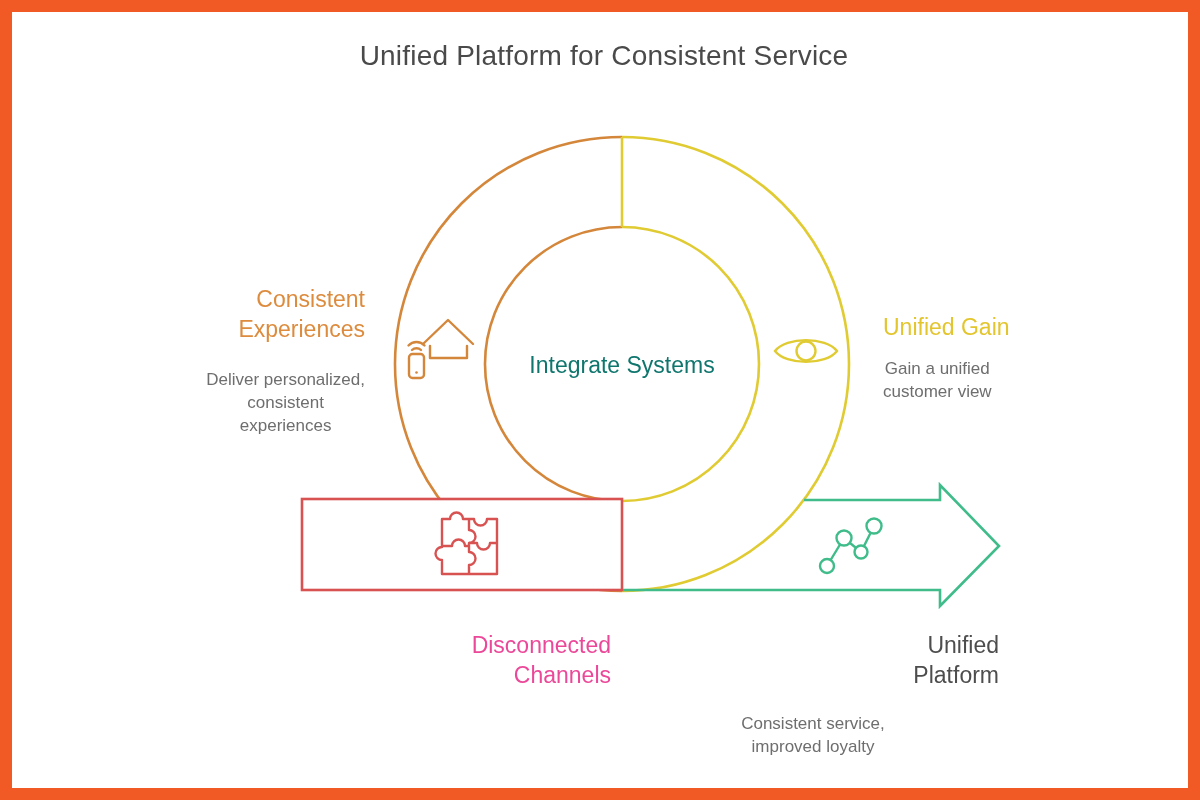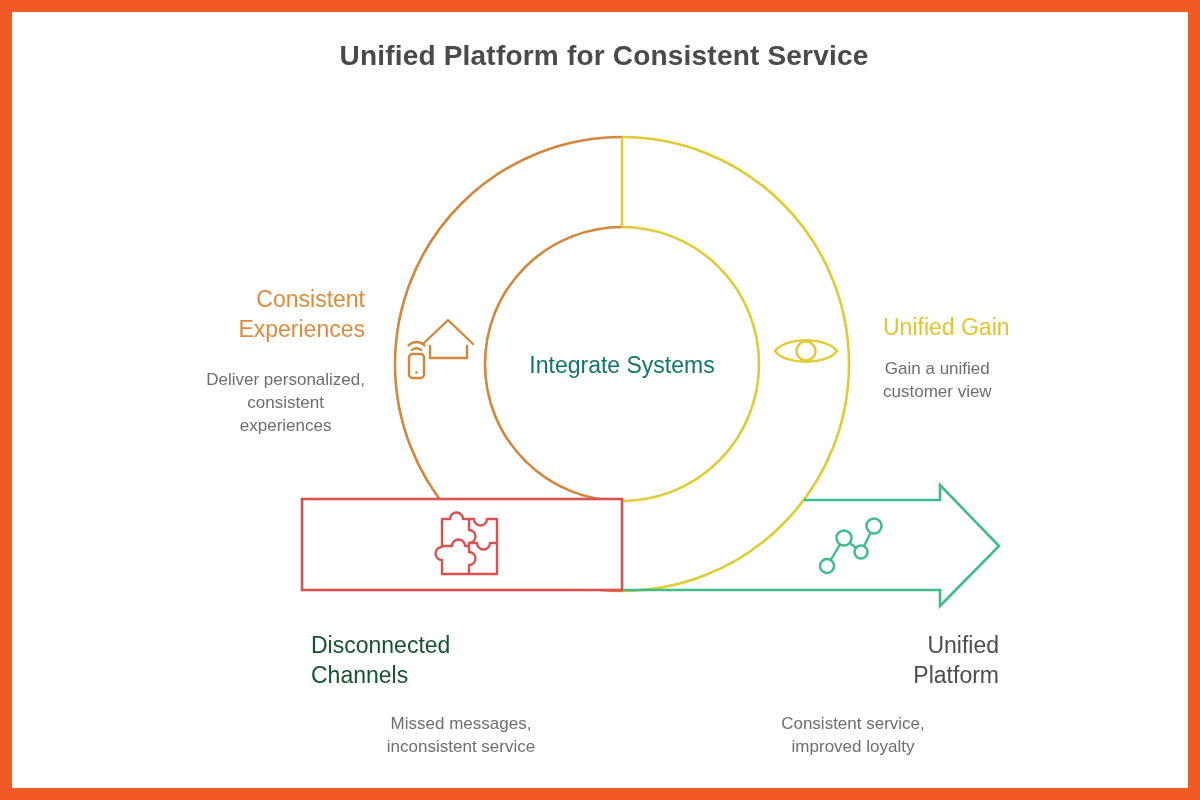--- a/index.html
+++ b/index.html
@@ -1,33 +1,33 @@
 <!DOCTYPE html>
 <html><head>
 <meta charset="utf-8">
 <style>
   html,body{margin:0;padding:0;background:#fff;}
   .stage{position:relative;width:1200px;height:800px;background:#ffffff;overflow:hidden;
          font-family:"Liberation Sans",sans-serif;}
   .frame{position:absolute;inset:0;border:12px solid #F15A24;pointer-events:none;z-index:20;}
   svg.layer{position:absolute;left:0;top:0;z-index:1;}
   .txt{position:absolute;white-space:pre-line;z-index:5;}
-  .main-title{left:8px;right:0;top:40px;text-align:center;font-size:28px;font-weight:bold;
+  .main-title{left:8px;right:0;top:40px;text-align:center;font-size:28px;font-weight:normal;
               color:#4A4A4A;letter-spacing:.2px;}
   .center-label{left:472px;top:352px;width:300px;text-align:center;font-size:23px;color:#0f766e;}
   .node-title{font-size:23px;line-height:30px;}
   .node-sub{font-size:17px;line-height:23px;color:#6E6E6E;}
   .ce-title{right:835px;top:284px;text-align:right;color:#DD8B3D;}
   .ce-sub{right:835px;top:368px;text-align:center;}
   .uv-title{left:883px;top:312px;text-align:left;color:#E3C52D;}
   .uv-sub{left:883px;top:357px;text-align:center;}
-  .dc-title{left:311px;top:630px;width:300px;text-align:left;color:#14532d;}
+  .dc-title{left:311px;top:630px;width:300px;text-align:right;color:#ec4899;}
   .dc-sub{left:311px;top:712px;width:300px;text-align:center;}
   .up-title{left:699px;top:630px;width:300px;text-align:right;color:#4D4D4D;}
-  .up-sub{left:703px;top:712px;width:300px;text-align:center;}
+  .up-sub{left:663px;top:712px;width:300px;text-align:center;}
 </style>
 </head>
 <body>
 
 <div class="stage">
 
   <svg class="layer" width="1200" height="800" viewBox="0 0 1200 800">
 
     <g fill="none" stroke-width="2.6">
       <path d="M622,137 A227,227 0 0 0 622,591" stroke="#D4873B"></path>
@@ -80,22 +80,20 @@
   <div class="txt node-sub ce-sub">Deliver personalized,
 consistent
 experiences</div>
 
   <div class="txt node-title uv-title">Unified Gain</div>
   <div class="txt node-sub uv-sub">Gain a unified
 customer view</div>
 
   <div class="txt node-title dc-title">Disconnected
 Channels</div>
-  <div class="txt node-sub dc-sub">Missed messages,
-inconsistent service</div>
 
   <div class="txt node-title up-title">Unified
 Platform</div>
   <div class="txt node-sub up-sub">Consistent service,
 improved loyalty</div>
 
   <div class="frame"></div>
 </div>
 
 </body></html>

